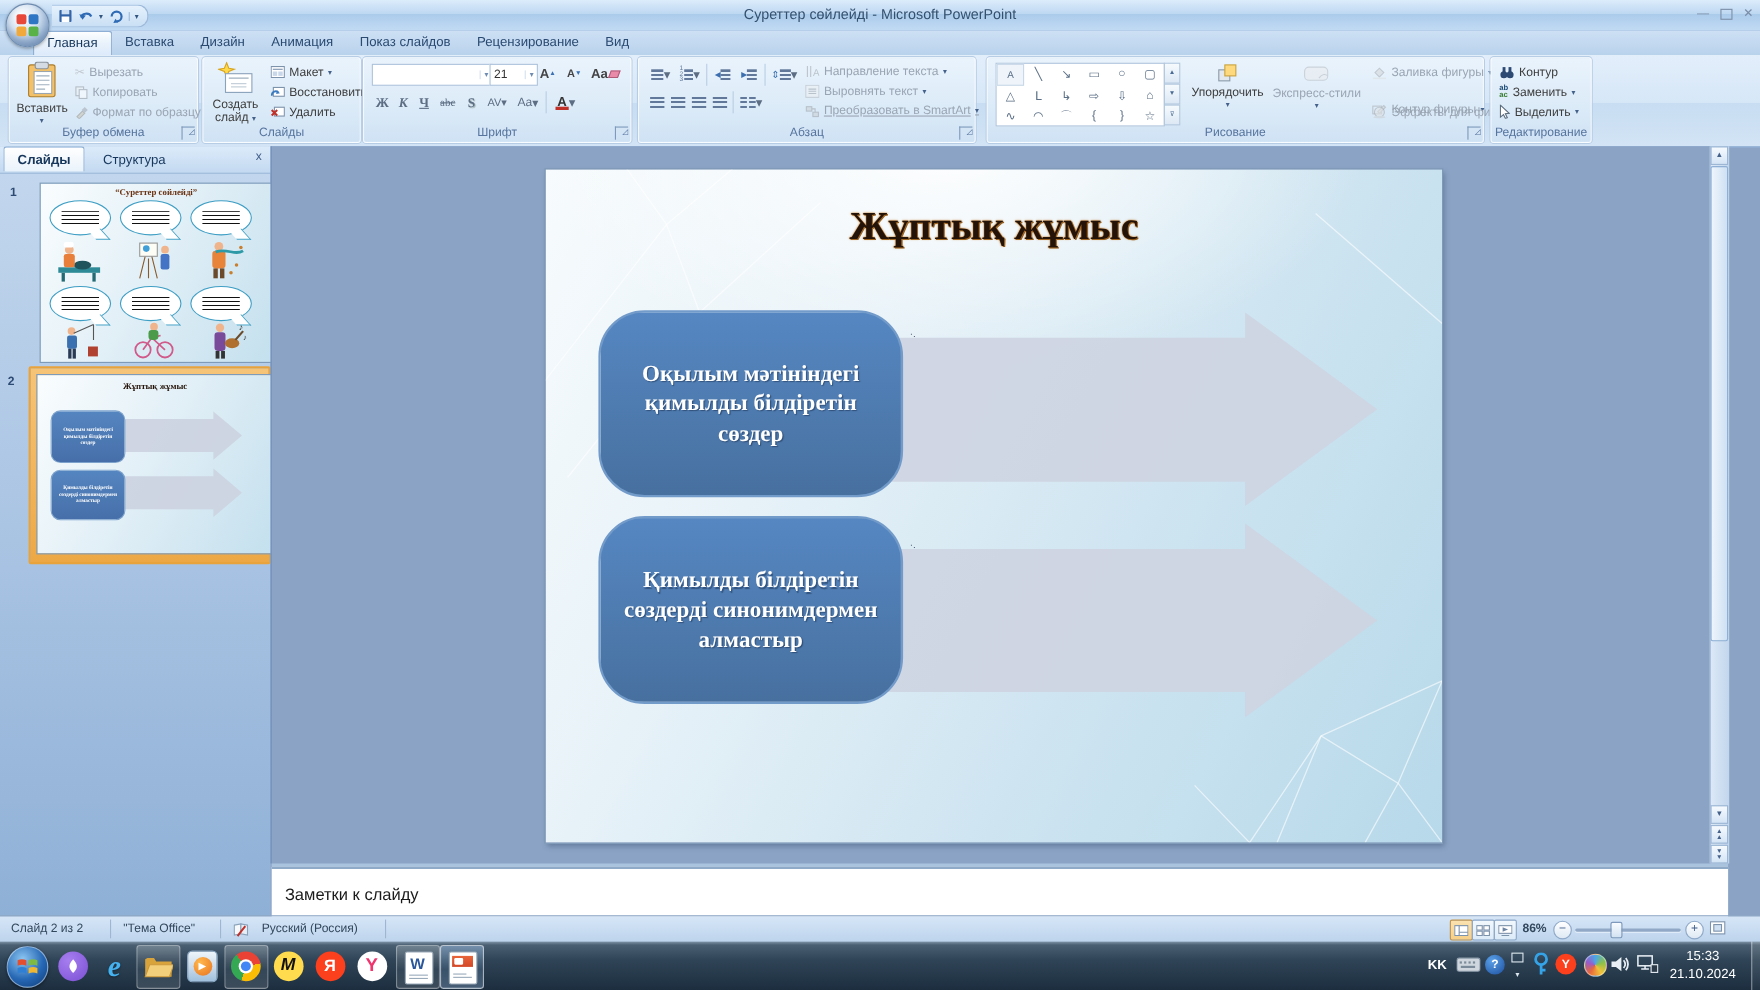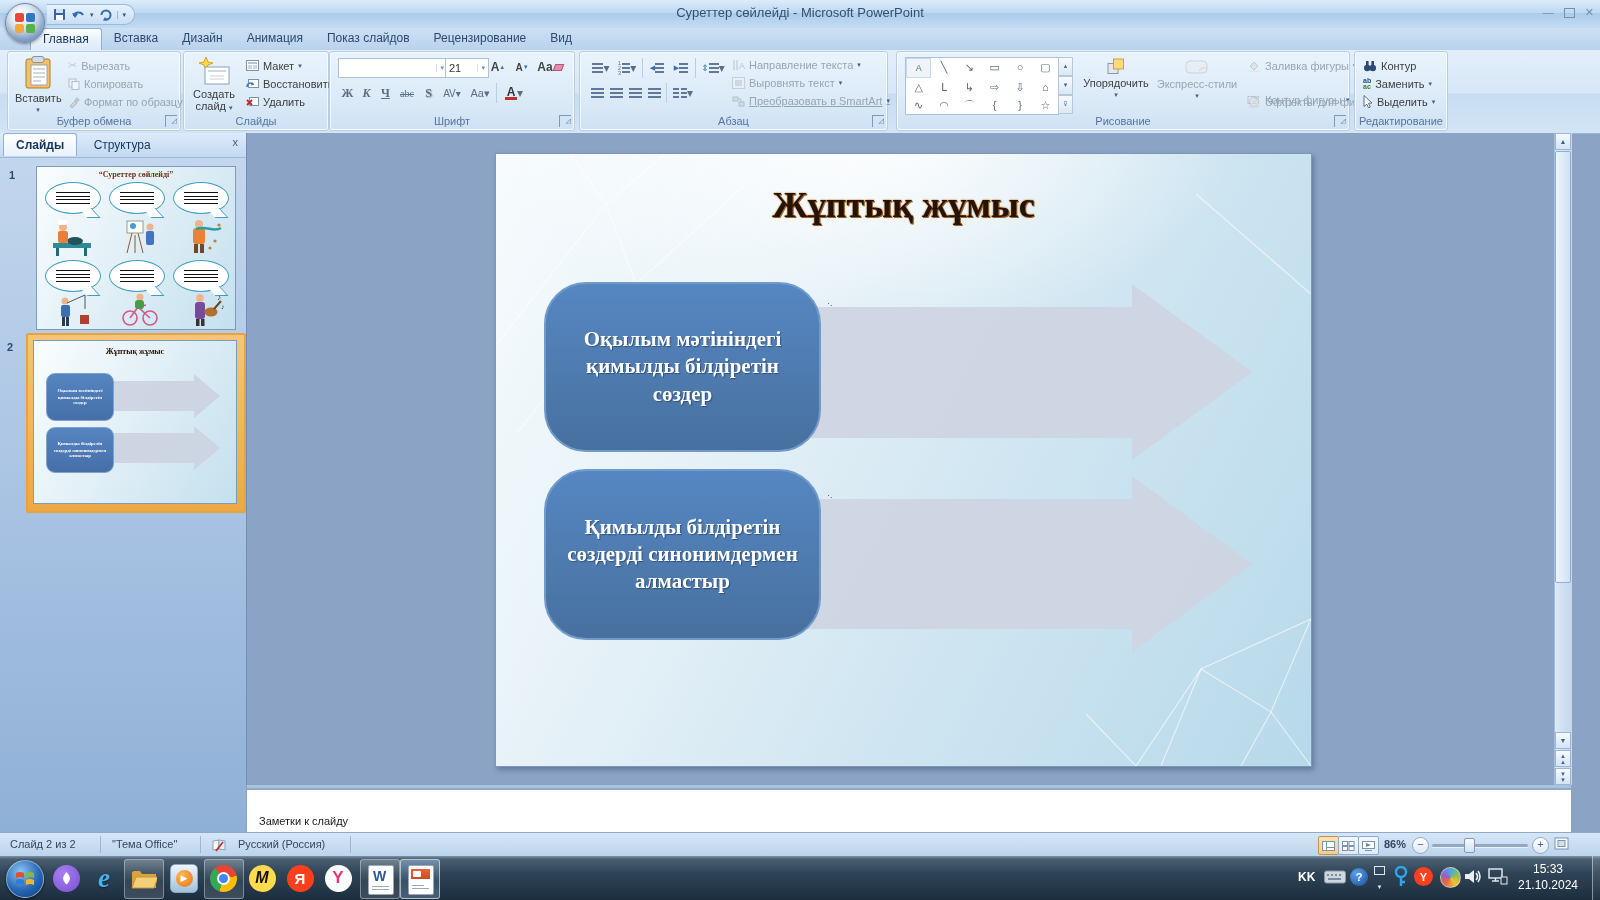--- a/index.html
+++ b/index.html
@@ -55,21 +55,21 @@
   .shapes-scroll{display:flex;flex-direction:column;}
   .shapes-scroll div{flex:1;background:linear-gradient(#f6fafd,#dce8f5);border:1px solid #b4c8de;
     font-size:6px;color:#4a6b94;text-align:center;line-height:17px;}
   
   .sidebar{left:0;top:133px;width:246px;height:699px;
     background:linear-gradient(#c4d8ee,#a7c2e2 55%,#8fb0d6);}
   .side-hdr{left:0;top:0;width:246px;height:24px;background:linear-gradient(#dcebfa,#c3d9f0);border-bottom:1px solid #9db9da;}
   .side-tab{font-size:12px;color:#16365c;padding:0 12px;line-height:22px;display:inline-block;}
   .side-tab.active{background:linear-gradient(#ffffff,#e9f2fb);border:1px solid #8fb0d4;border-bottom:none;
     border-radius:3px 3px 0 0;font-weight:bold;}
-  .thumb{background:#fff;border:1px solid #7e9cba;}
+  .thumb{background:#fff;border:1px solid #7e9cba;padding-left:12px;}
   .thumb-bg{background:linear-gradient(120deg,#fafdfe 0%,#e3f0f7 45%,#c4e0ee 100%);}
   .slide-num{font-size:11px;font-weight:bold;color:#2c4a73;}
   .bubble{position:absolute;width:54px;height:30px;background:#fff;border:1px solid #3e9ec4;border-radius:50%;
     display:flex;align-items:center;justify-content:center;}
   .bubble i{display:block;width:34px;height:13px;
     background:repeating-linear-gradient(to bottom,#111 0 1px,transparent 1px 3.5px);}
   .bubble:after{content:"";position:absolute;right:4px;bottom:-5px;width:12px;height:9px;background:#fff;
     border-right:1px solid #3e9ec4;border-bottom:1px solid #3e9ec4;transform:skew(42deg);}
   .minibox{position:absolute;background:linear-gradient(#5585c0,#466fa9);border:1px solid #7da3cd;border-radius:9px;
     color:#fff;font-family:"Liberation Serif","DejaVu Serif",serif;font-weight:bold;text-align:center;
@@ -93,21 +93,21 @@
   
   .vscroll{left:1554px;top:133px;width:17px;height:652px;background:linear-gradient(90deg,#dce9f7,#c2d6ec);
     border-left:1px solid #a5bedb;}
   .sbtn2{left:0;width:16px;height:17px;background:linear-gradient(#f6fafe,#d4e4f5);border:1px solid #9cb6d4;
     box-sizing:border-box;color:#44618a;font-size:7px;text-align:center;line-height:15px;}
   .sthumb{left:0;top:18px;width:16px;height:432px;background:linear-gradient(90deg,#eef5fc,#cfe1f3);
     border:1px solid #8fb0d4;border-radius:2px;box-sizing:border-box;}
   .dblarr{line-height:6px;padding-top:2px;box-sizing:border-box;font-size:6px;}
   
   .notes{left:247px;top:788px;width:1324px;height:44px;background:#fff;border-top:2px solid #8fa9c8;}
-  .notes span{font-size:11px;color:#1a1a1a;position:absolute;left:12px;top:25px;}
+  .notes span{font-size:15px;color:#1a1a1a;position:absolute;left:12px;top:15px;}
   .splitbar{left:247px;top:785px;width:1324px;height:3px;background:#a9c2de;}
   
   .statusbar{left:0;top:832px;width:1600px;height:24px;background:linear-gradient(#d6e6f7,#bcd3ec);
     border-top:1px solid #8fa9c8;font-size:11px;color:#33475c;}
   .st-item{top:0;line-height:23px;white-space:nowrap;}
   .st-sep{top:3px;width:1px;height:17px;background:#9fb6d2;}
   .viewbtn{top:3px;width:19px;height:17px;border:1px solid #8fa9c8;border-radius:2px;
     background:linear-gradient(#f2f8fd,#dcebf8);display:flex;align-items:center;justify-content:center;}
   .viewbtn.active{background:linear-gradient(#fbe2b0,#f6cf87);border-color:#c29349;}
   .zoombtn{top:4px;width:15px;height:15px;border-radius:50%;border:1px solid #8fa9c8;

